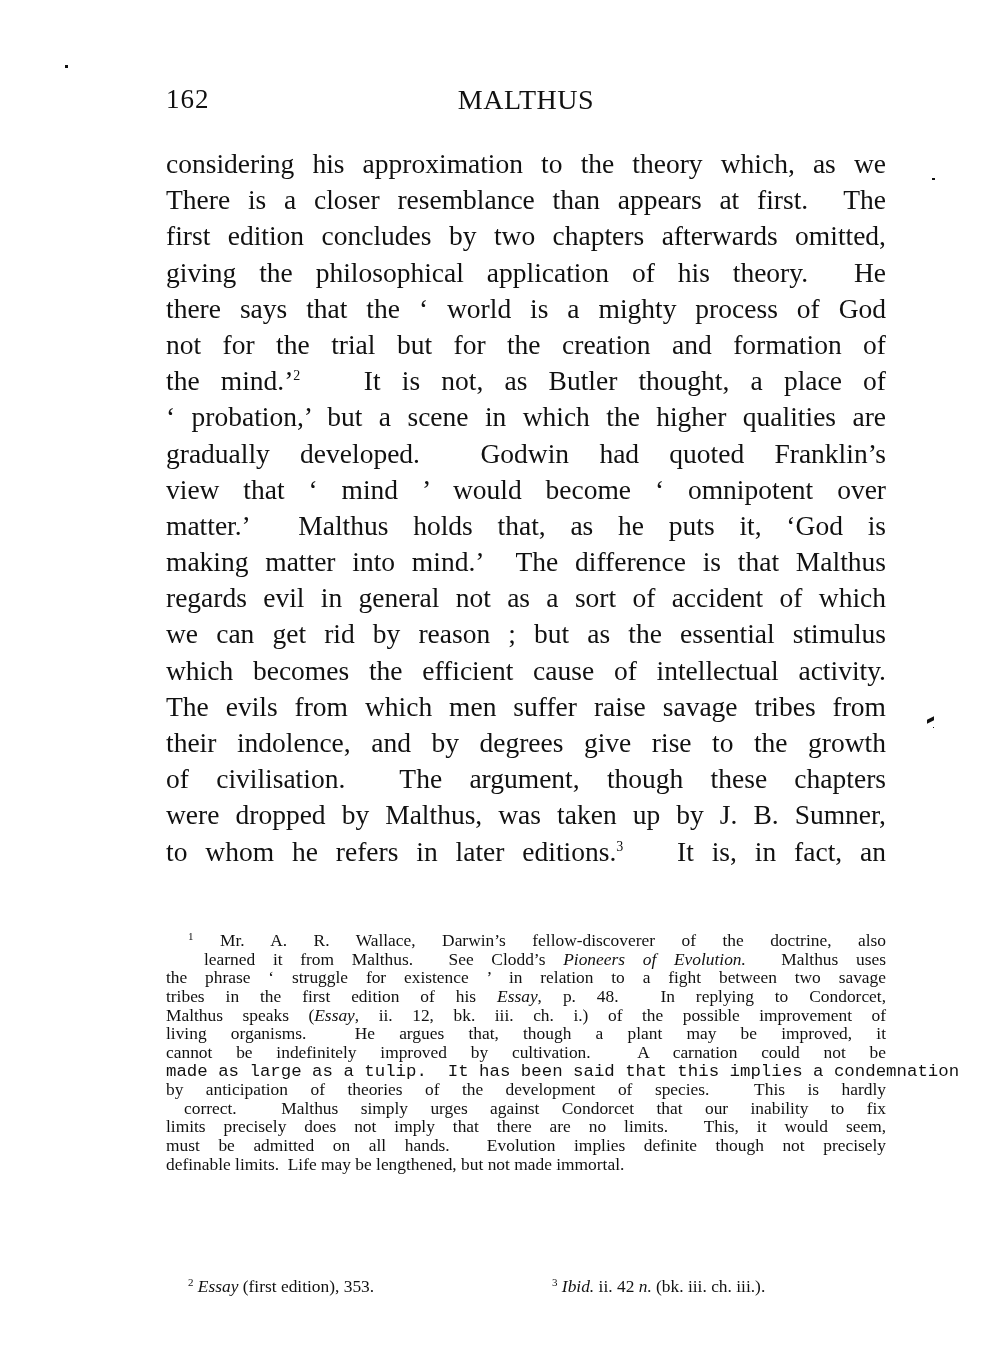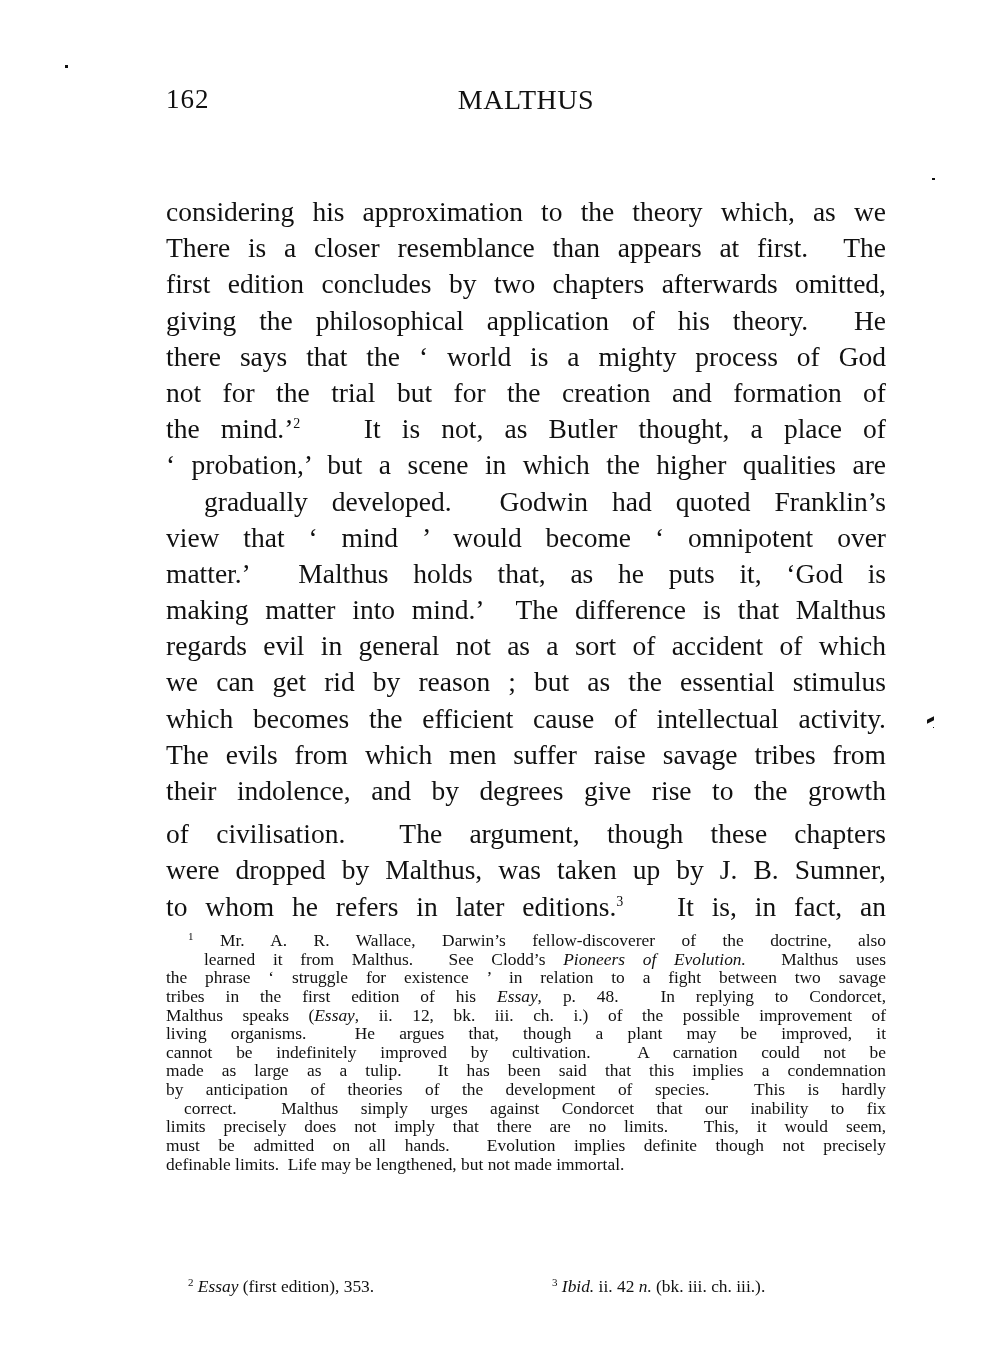--- a/index.html
+++ b/index.html
@@ -126,51 +126,51 @@
   <div class="speck" style="left:932px;top:178px;width:3px;height:2px;"></div>
   <div class="speck" style="left:927px;top:718px;width:7px;height:4px;transform:skewY(-25deg);"></div>
   <div class="speck" style="left:933px;top:727px;width:1px;height:1px;"></div>
 
   <div class="header">
     <span class="page-number">162</span>
     <span class="running-head">MALTHUS</span>
   </div>
 
   <div class="body-text">
-    <span class="line" style="word-spacing: 0px; margin-top: 48px;"><span>considering his approximation to the theory which, as we</span></span>
+    <span class="line" style="word-spacing: 0px;"><span>considering his approximation to the theory which, as we</span></span>
     <span class="line" style="word-spacing: 0px;"><span style="white-space:pre;">There is a closer resemblance than appears at first.  The</span></span>
     <span class="line" style="word-spacing: 0px;"><span>first edition concludes by two chapters afterwards omitted,</span></span>
     <span class="line" style="word-spacing: 0px;"><span style="white-space:pre;">giving the philosophical application of his theory.  He</span></span>
     <span class="line" style="word-spacing: 0px;"><span>there says that the ‘ world is a mighty process of God</span></span>
     <span class="line" style="word-spacing: 0px;"><span>not for the trial but for the creation and formation of</span></span>
     <span class="line" style="word-spacing: 0px;"><span>the mind.’</span><sup>2</sup>&nbsp;&nbsp; <span>It is not, as Butler thought, a place of</span></span>
     <span class="line" style="word-spacing: 0px;"><span>‘ probation,’ but a scene in which the higher qualities are</span></span>
-    <span class="line" style="word-spacing: 0px;"><span style="white-space:pre;margin-left:38px;">gradually developed.  Godwin had quoted Franklin’s</span></span>
+    <span class="line" style="word-spacing: 0px;"><span style="white-space:pre;">gradually developed.  Godwin had quoted Franklin’s</span></span>
     <span class="line" style="word-spacing: 0px;"><span>view that ‘ mind ’ would become ‘ omnipotent over</span></span>
     <span class="line" style="word-spacing: 0px;"><span style="white-space:pre;">matter.’  Malthus holds that, as he puts it, ‘God is</span></span>
     <span class="line" style="word-spacing: 0px;"><span style="white-space:pre;">making matter into mind.’  The difference is that Malthus</span></span>
     <span class="line" style="word-spacing: 0px;"><span>regards evil in general not as a sort of accident of which</span></span>
     <span class="line" style="word-spacing: 0px;"><span>we can get rid by reason ; but as the essential stimulus</span></span>
     <span class="line" style="word-spacing: 0px;"><span>which becomes the efficient cause of intellectual activity.</span></span>
     <span class="line" style="word-spacing: 0px;"><span>The evils from which men suffer raise savage tribes from</span></span>
     <span class="line" style="word-spacing: 0px;"><span>their indolence, and by degrees give rise to the growth</span></span>
-    <span class="line" style="word-spacing: 0px; margin-top: 7px;"><span style="white-space:pre;">of civilisation.  The argument, though these chapters</span></span>
+    <span class="line" style="word-spacing: 0px;"><span style="white-space:pre;">of civilisation.  The argument, though these chapters</span></span>
     <span class="line" style="word-spacing: 0px;"><span>were dropped by Malthus, was taken up by J. B. Sumner,</span></span>
     <span class="line" style="word-spacing: 0px;"><span>to whom he refers in later editions.</span><sup>3</sup>&nbsp;&nbsp; <span>It is, in fact, an</span></span>
   </div>
 
   <div class="footnotes">
     <span class="fline indent" style="word-spacing: 0px;"><sup class="fsup">1</sup> <span>Mr. A. R. Wallace, Darwin’s fellow-discoverer of the doctrine, also</span></span>
     <span class="fline" style="word-spacing: 0px; margin-left: 38px;"><span style="white-space:pre;">learned it from Malthus.  See Clodd’s</span> <em>Pioneers of Evolution.</em>&nbsp; <span>Malthus uses</span></span>
     <span class="fline" style="word-spacing: 0px;"><span>the phrase ‘ struggle for existence ’ in relation to a fight between two savage</span></span>
     <span class="fline" style="word-spacing: 0px;"><span>tribes in the first edition of his</span> <em>Essay</em><span style="white-space:pre;">, p. 48.  In replying to Condorcet,</span></span>
     <span class="fline" style="word-spacing: 0px;"><span>Malthus speaks (</span><em>Essay</em><span>, ii. 12, bk. iii. ch. i.) of the possible improvement of</span></span>
     <span class="fline" style="word-spacing: 0px;"><span style="white-space:pre;">living organisms.  He argues that, though a plant may be improved, it</span></span>
     <span class="fline" style="word-spacing: 0px;"><span style="white-space:pre;">cannot be indefinitely improved by cultivation.  A carnation could not be</span></span>
-    <span class="fline" style="word-spacing: 0px;"><span style="white-space:pre;">made as large as a tulip.  It has been said that this implies a condemnation</span></span>
+    <span class="fline" style="word-spacing: 0px;"><span style="white-space:pre;font-family:Liberation Mono, monospace;">made as large as a tulip.  It has been said that this implies a condemnation</span></span>
     <span class="fline" style="word-spacing: 0px;"><span style="white-space:pre;">by anticipation of theories of the development of species.  This is hardly</span></span>
     <span class="fline" style="word-spacing: 0px; margin-left: 18px;"><span style="white-space:pre;">correct.  Malthus simply urges against Condorcet that our inability to fix</span></span>
     <span class="fline" style="word-spacing: 0px;"><span style="white-space:pre;">limits precisely does not imply that there are no limits.  This, it would seem,</span></span>
     <span class="fline" style="word-spacing: 0px;"><span style="white-space:pre;">must be admitted on all hands.  Evolution implies definite though not precisely</span></span>
     <span class="fline left"><span style="white-space:pre;">definable limits.  Life may be lengthened, but not made immortal.</span></span>
   </div>
 
   <div class="final-notes">
     <span class="note2"><sup class="fsup">2</sup> <em>Essay</em><span style="white-space:pre;text-align:center;"> (first edition), 353.</span></span>
     <span class="note3"><sup class="fsup">3</sup> <em>Ibid.</em><span style="white-space:pre;"> ii. 42 </span><em>n.</em><span style="white-space:pre;"> (bk. iii. ch. iii.).</span></span>

